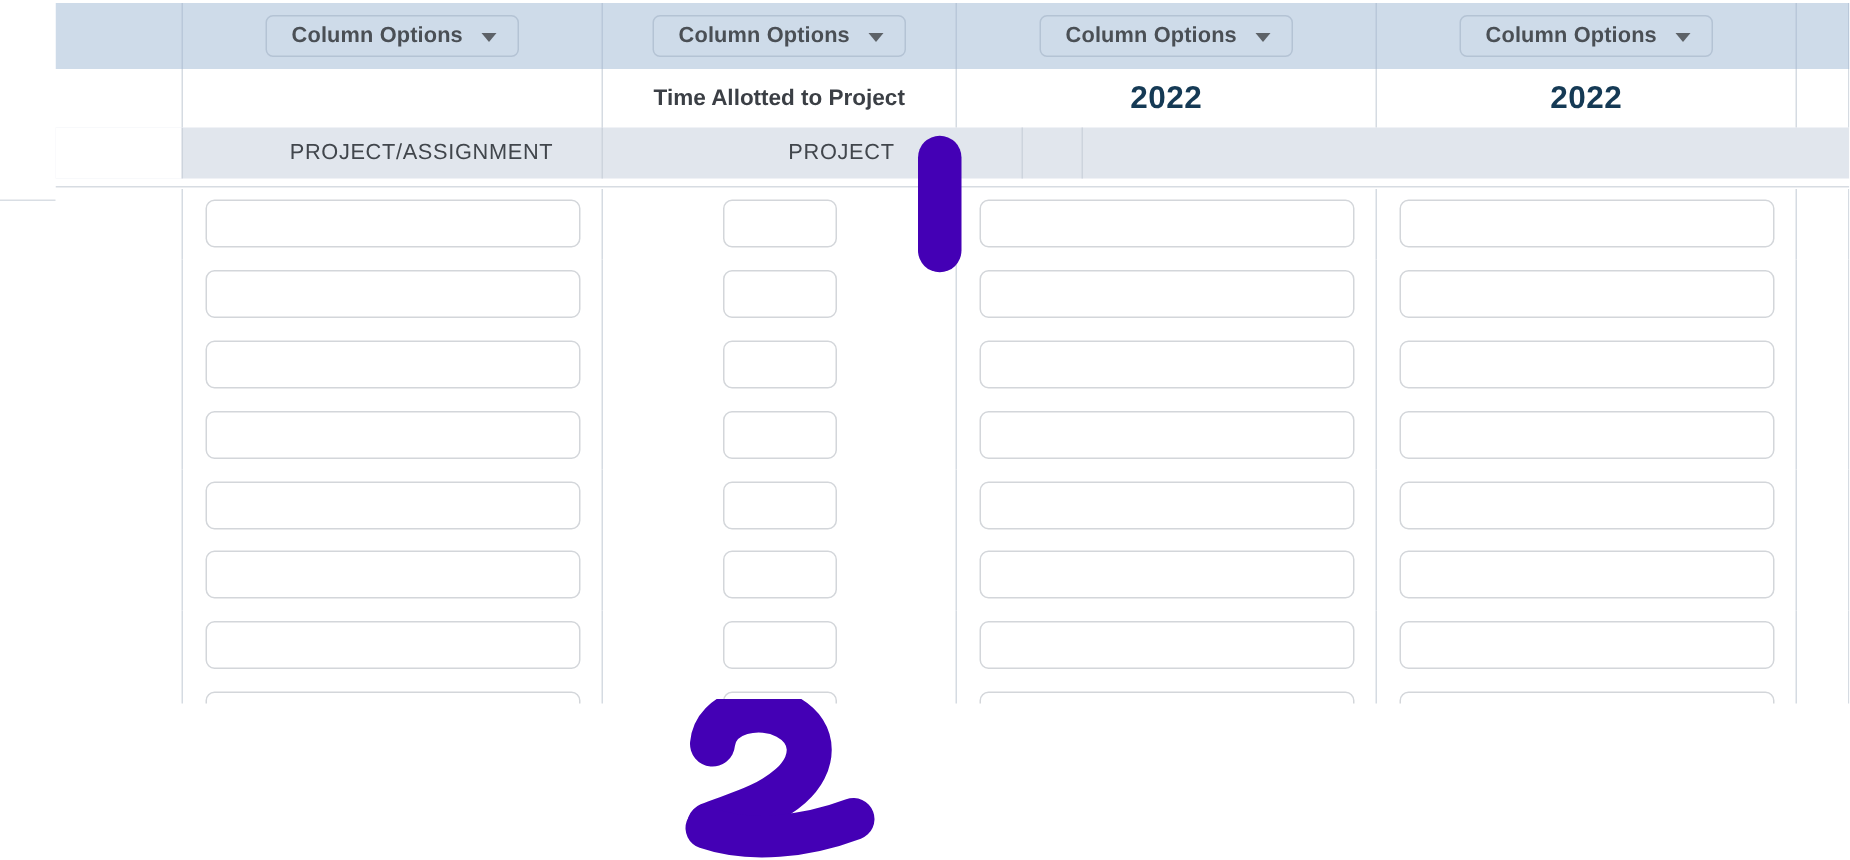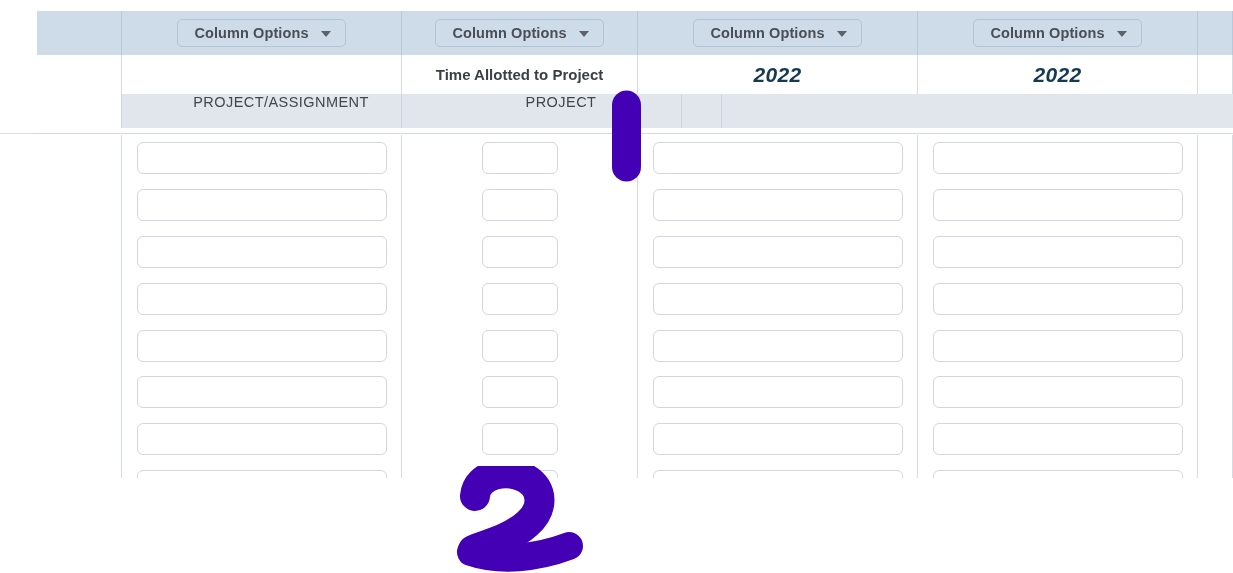--- a/index.html
+++ b/index.html
@@ -17,21 +17,21 @@
     width: 1233px;
     height: 573px;
     overflow: hidden;
     background: #ffffff;
   }
 
   
   .table-shell {
     position: absolute;
     left: 37px;
-    top: 11px;
+    top: 2px;
     width: 1196px;
     height: 467px;
     overflow: hidden;
   }
 
   
   .opts-row {
     display: flex;
     height: 44px;
     background: #cedbe9;
@@ -86,37 +86,37 @@
     justify-content: center;
     border-right: 1px solid #d5dbe2;
     height: 39px;
   }
   .year-cell.gutter { border-right: 1px solid #d5dbe2; }
   .year-txt {
     font-size: 21px;
     font-weight: bold;
     color: #153a55;
     letter-spacing: .3px;
-    font-style: italic;
   }
   .subtitle-txt {
     font-size: 15px;
     color: #3b3f45;
     font-weight: bold;
   }
 
   
   .label-row {
     display: flex;
     height: 34px;
     background: #e1e6ed;
   }
   .label-cell {
     box-sizing: border-box;
     display: flex;
+    align-items: center;
     justify-content: center;
     border-right: 1px solid #cdd4dd;
     height: 34px;
     padding-left: 39px;
   }
   .label-cell.gutter { border-right: 1px solid #cdd4dd; background: #ffffff; }
   .label-txt {
     font-size: 14.5px;
     color: #41464c;
     letter-spacing: .45px;

